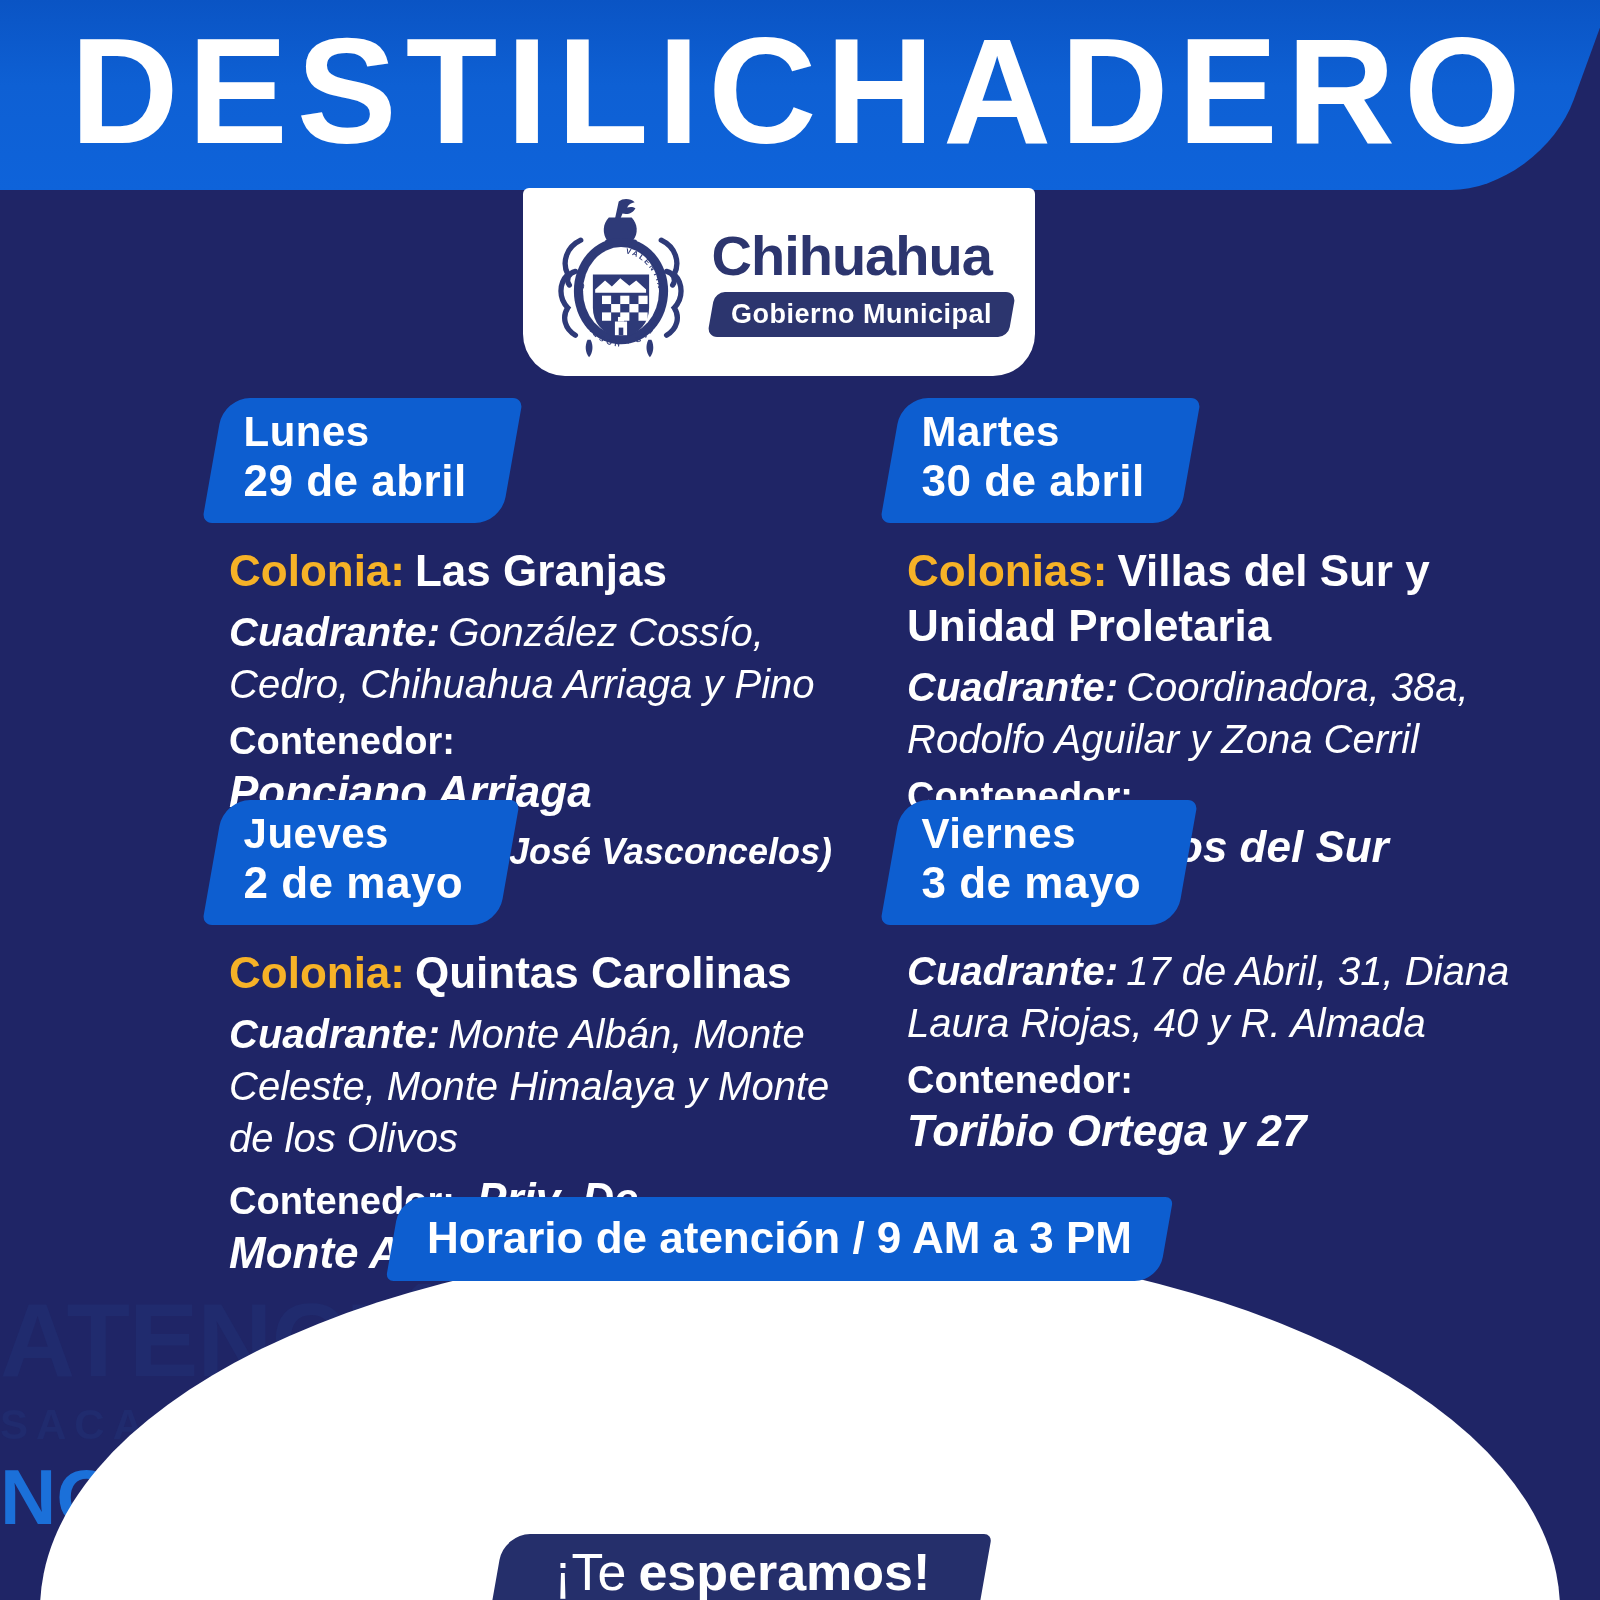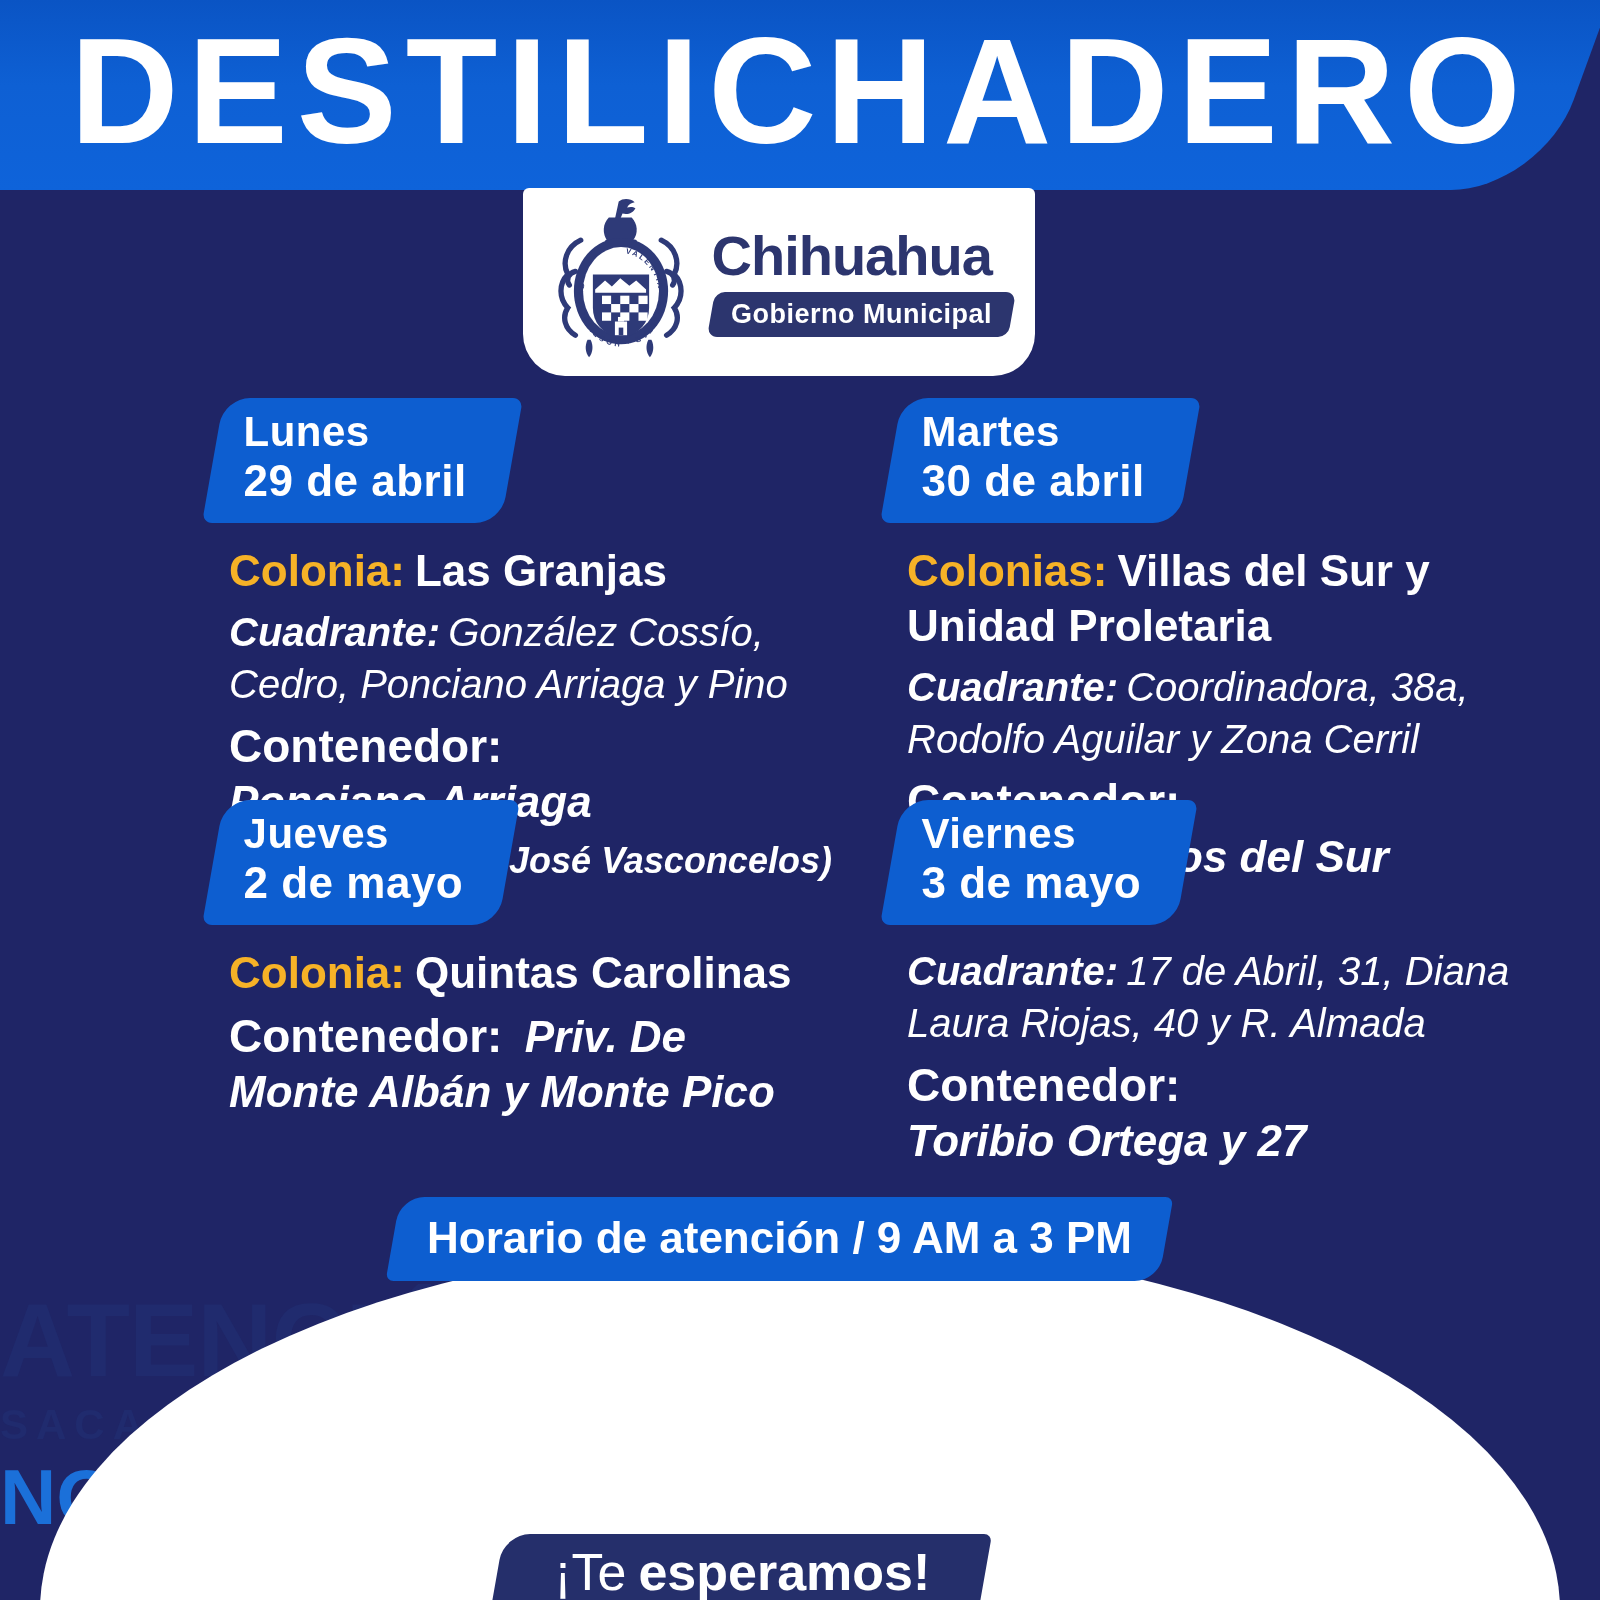--- a/index.html
+++ b/index.html
@@ -52,21 +52,21 @@
   .day-ribbon .day,.day-ribbon .date{display:block;font-weight:800;line-height:1.15;letter-spacing:.5px;}
   .day-ribbon .day{font-size:42px;}
   .day-ribbon .date{font-size:44px;}
   .details{margin:20px 0 0 16px;}
   .colonia{font-size:44px;margin:0 0 8px;line-height:1.25;}
   .colonia .lbl{color:#f6b227;font-weight:800;margin-right:10px;}
   .colonia .val{font-weight:700;}
   .cuad{font-size:40px;font-style:italic;margin:0 0 8px;line-height:1.3;}
   .cuad .lbl{font-weight:800;margin-right:8px;}
   .cont{font-size:44px;margin:0;line-height:1.24;}
-  .cont .lbl{display:block;font-weight:800;font-size:46px;}
+  .cont .lbl{display:block;font-weight:800;font-size:38px;}
   .cont .lbl.inline{display:inline;margin-right:10px;}
   .cont .line{display:block;font-weight:700;font-style:italic;}
   .cont .line.inline{display:inline;}
   .cont .note{display:block;font-weight:700;font-style:italic;font-size:36px;margin-top:10px;}
   
   .hours-ribbon{position:absolute;left:393px;top:1197px;z-index:5;
     border-radius:24px 8px 24px 8px;}
   .hours-ribbon .unskew{padding:16px 34px 18px;font-size:44px;font-weight:800;white-space:nowrap;}
   
   .dome{position:absolute;left:40px;top:1240px;width:1520px;height:740px;
@@ -146,21 +146,21 @@
 
   <section class="sched s0">
     <div class="ribbon day-ribbon">
       <div class="unskew">
         <span class="day">Lunes</span>
         <span class="date">29 de abril</span>
       </div>
     </div>
     <div class="details">
       <p class="colonia"><span class="lbl">Colonia:</span><span class="val">Las Granjas</span></p>
-      <p class="cuad"><span class="lbl">Cuadrante:</span><span class="cval">González Cossío, Cedro, Ponciano Arriaga y Pino</span></p>
+      <p class="cuad"><span class="lbl">Cuadrante:</span><span class="cval">González Cossío, Cedro, Chihuahua Arriaga y Pino</span></p>
       <p class="cont">
         <span class="lbl">Contenedor:</span>
         <span class="line">Ponciano Arriaga</span>
         <span class="note">(Esc. Prim. Fed. José Vasconcelos)</span>
       </p>
     </div>
   </section>
 
   <section class="sched s1">
     <div class="ribbon day-ribbon">
@@ -181,20 +181,21 @@
 
   <section class="sched s2">
     <div class="ribbon day-ribbon">
       <div class="unskew">
         <span class="day">Jueves</span>
         <span class="date">2 de mayo</span>
       </div>
     </div>
     <div class="details">
       <p class="colonia"><span class="lbl">Colonia:</span><span class="val">Quintas Carolinas</span></p>
+      <p class="cuad"><span class="lbl">Cuadrante:</span><span class="cval">Monte Albán, Monte Celeste, Monte Himalaya y Monte de los Olivos</span></p>
       <p class="cont">
         <span class="lbl inline">Contenedor:</span>
         <span class="line inline">Priv. De</span>
         <span class="line">Monte Albán y Monte Pico</span>
       </p>
     </div>
   </section>
 
   <section class="sched s3">
     <div class="ribbon day-ribbon">

